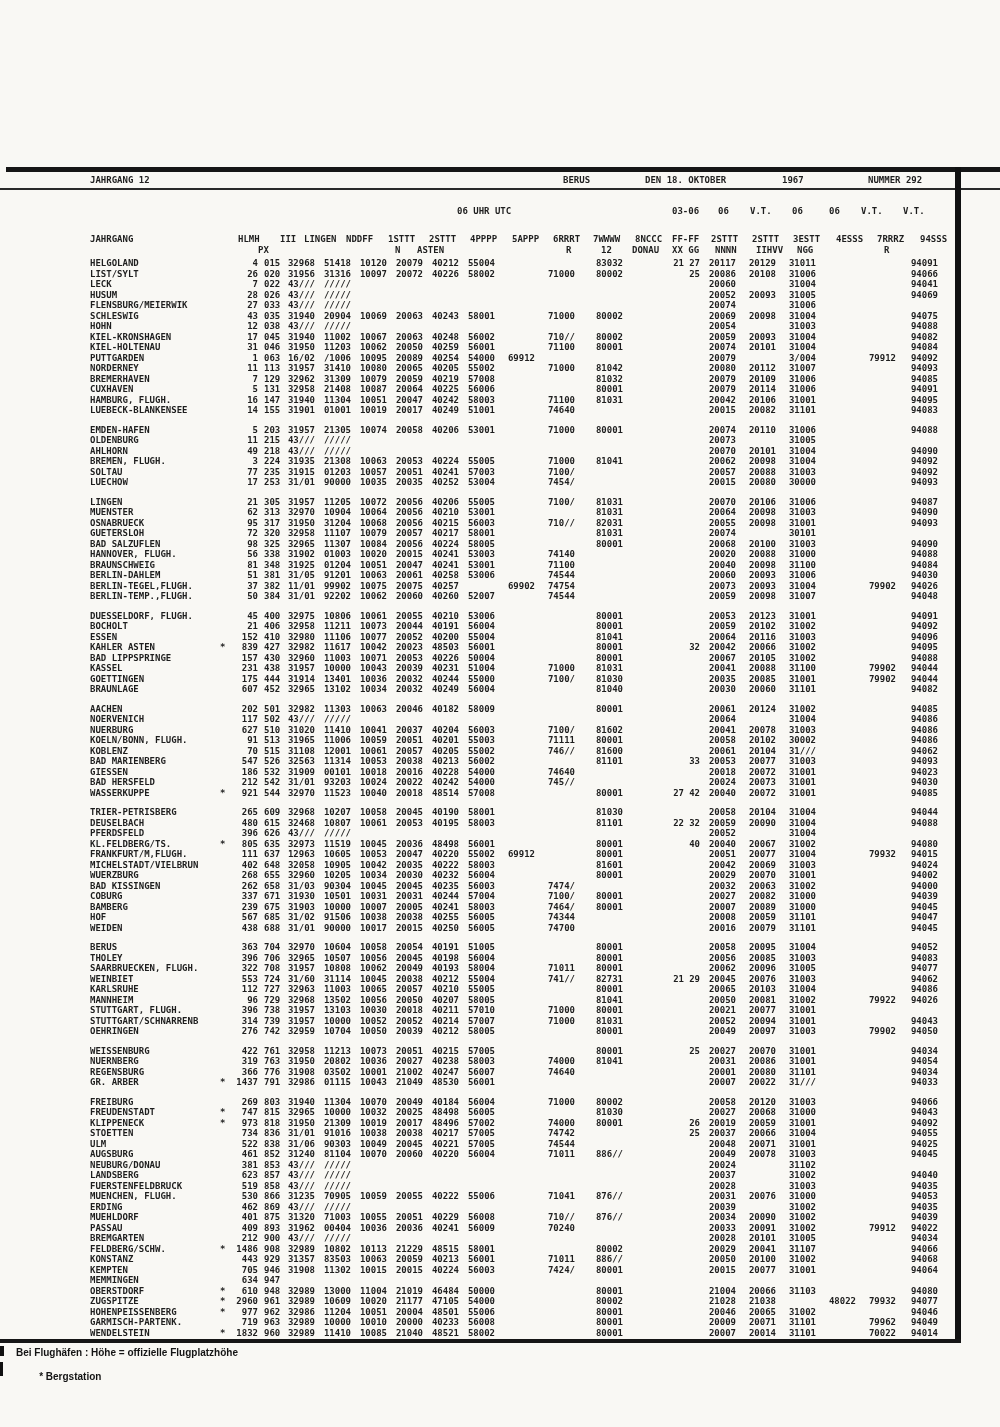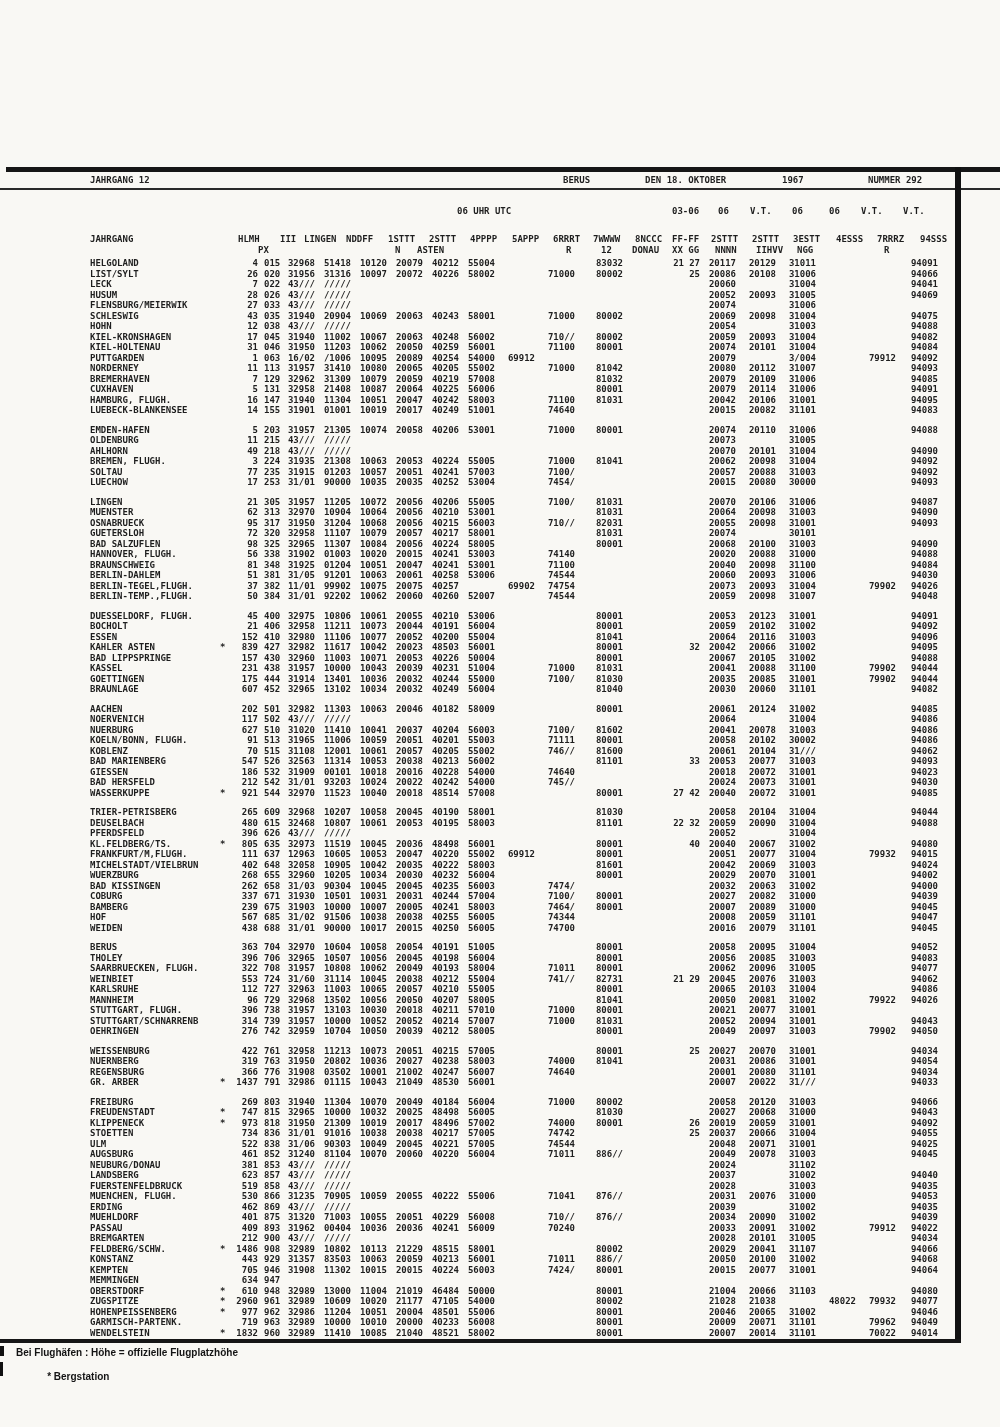--- a/index.html
+++ b/index.html
@@ -190,16 +190,16 @@
         <div class="trow"><span class="cs">MEMMINGEN</span><span class="cf"></span><span class="cell" style="width: 24px; margin-left: 0px;">634</span><span class="cell" style="width: 16px; margin-left: 6px;">947</span><span class="cell" style="width: 28px; margin-left: 7px;"></span><span class="cell" style="width: 28px; margin-left: 8px;"></span><span class="cell" style="width: 28px; margin-left: 8px;"></span><span class="cell" style="width: 28px; margin-left: 8px;"></span><span class="cell" style="width: 28px; margin-left: 8px;"></span><span class="cell" style="width: 28px; margin-left: 8px;"></span><span class="cell" style="width: 28px; margin-left: 12px;"></span><span class="cell" style="width: 28px; margin-left: 12px;"></span><span class="cell" style="width: 28px; margin-left: 20px;"></span><span class="cell" style="width: 12px; margin-left: 49px;"></span><span class="cell" style="width: 12px; margin-left: 4px;"></span><span class="cell" style="width: 28px; margin-left: 8px;"></span><span class="cell" style="width: 28px; margin-left: 12px;"></span><span class="cell" style="width: 28px; margin-left: 12px;"></span><span class="cell" style="width: 28px; margin-left: 12px;"></span><span class="cell" style="width: 28px; margin-left: 12px;"></span><span class="cell" style="width: 28px; margin-left: 14px;"></span></div>
         <div class="trow"><span class="cs">OBERSTDORF</span><span class="cf">*</span><span class="cell" style="width: 24px; margin-left: 0px;">610</span><span class="cell" style="width: 16px; margin-left: 6px;">948</span><span class="cell" style="width: 28px; margin-left: 7px;">32989</span><span class="cell" style="width: 28px; margin-left: 8px;">13000</span><span class="cell" style="width: 28px; margin-left: 8px;">11004</span><span class="cell" style="width: 28px; margin-left: 8px;">21019</span><span class="cell" style="width: 28px; margin-left: 8px;">46484</span><span class="cell" style="width: 28px; margin-left: 8px;">50000</span><span class="cell" style="width: 28px; margin-left: 12px;"></span><span class="cell" style="width: 28px; margin-left: 12px;"></span><span class="cell" style="width: 28px; margin-left: 20px;">80001</span><span class="cell" style="width: 12px; margin-left: 49px;"></span><span class="cell" style="width: 12px; margin-left: 4px;"></span><span class="cell" style="width: 28px; margin-left: 8px;">21004</span><span class="cell" style="width: 28px; margin-left: 12px;">20066</span><span class="cell" style="width: 28px; margin-left: 12px;">31103</span><span class="cell" style="width: 28px; margin-left: 12px;"></span><span class="cell" style="width: 28px; margin-left: 12px;"></span><span class="cell" style="width: 28px; margin-left: 14px;">94080</span></div>
         <div class="trow"><span class="cs">ZUGSPITZE</span><span class="cf">*</span><span class="cell" style="width: 24px; margin-left: 0px;">2960</span><span class="cell" style="width: 16px; margin-left: 6px;">961</span><span class="cell" style="width: 28px; margin-left: 7px;">32989</span><span class="cell" style="width: 28px; margin-left: 8px;">10609</span><span class="cell" style="width: 28px; margin-left: 8px;">10020</span><span class="cell" style="width: 28px; margin-left: 8px;">21177</span><span class="cell" style="width: 28px; margin-left: 8px;">47105</span><span class="cell" style="width: 28px; margin-left: 8px;">54000</span><span class="cell" style="width: 28px; margin-left: 12px;"></span><span class="cell" style="width: 28px; margin-left: 12px;"></span><span class="cell" style="width: 28px; margin-left: 20px;">80002</span><span class="cell" style="width: 12px; margin-left: 49px;"></span><span class="cell" style="width: 12px; margin-left: 4px;"></span><span class="cell" style="width: 28px; margin-left: 8px;">21028</span><span class="cell" style="width: 28px; margin-left: 12px;">21038</span><span class="cell" style="width: 28px; margin-left: 12px;"></span><span class="cell" style="width: 28px; margin-left: 12px;">48022</span><span class="cell" style="width: 28px; margin-left: 12px;">79932</span><span class="cell" style="width: 28px; margin-left: 14px;">94077</span></div>
         <div class="trow"><span class="cs">HOHENPEISSENBERG</span><span class="cf">*</span><span class="cell" style="width: 24px; margin-left: 0px;">977</span><span class="cell" style="width: 16px; margin-left: 6px;">962</span><span class="cell" style="width: 28px; margin-left: 7px;">32986</span><span class="cell" style="width: 28px; margin-left: 8px;">11204</span><span class="cell" style="width: 28px; margin-left: 8px;">10051</span><span class="cell" style="width: 28px; margin-left: 8px;">20004</span><span class="cell" style="width: 28px; margin-left: 8px;">48501</span><span class="cell" style="width: 28px; margin-left: 8px;">55006</span><span class="cell" style="width: 28px; margin-left: 12px;"></span><span class="cell" style="width: 28px; margin-left: 12px;"></span><span class="cell" style="width: 28px; margin-left: 20px;">80001</span><span class="cell" style="width: 12px; margin-left: 49px;"></span><span class="cell" style="width: 12px; margin-left: 4px;"></span><span class="cell" style="width: 28px; margin-left: 8px;">20046</span><span class="cell" style="width: 28px; margin-left: 12px;">20065</span><span class="cell" style="width: 28px; margin-left: 12px;">31002</span><span class="cell" style="width: 28px; margin-left: 12px;"></span><span class="cell" style="width: 28px; margin-left: 12px;"></span><span class="cell" style="width: 28px; margin-left: 14px;">94046</span></div>
         <div class="trow"><span class="cs">GARMISCH-PARTENK.</span><span class="cf"></span><span class="cell" style="width: 24px; margin-left: 0px;">719</span><span class="cell" style="width: 16px; margin-left: 6px;">963</span><span class="cell" style="width: 28px; margin-left: 7px;">32989</span><span class="cell" style="width: 28px; margin-left: 8px;">10000</span><span class="cell" style="width: 28px; margin-left: 8px;">10010</span><span class="cell" style="width: 28px; margin-left: 8px;">20000</span><span class="cell" style="width: 28px; margin-left: 8px;">40233</span><span class="cell" style="width: 28px; margin-left: 8px;">56008</span><span class="cell" style="width: 28px; margin-left: 12px;"></span><span class="cell" style="width: 28px; margin-left: 12px;"></span><span class="cell" style="width: 28px; margin-left: 20px;">80001</span><span class="cell" style="width: 12px; margin-left: 49px;"></span><span class="cell" style="width: 12px; margin-left: 4px;"></span><span class="cell" style="width: 28px; margin-left: 8px;">20009</span><span class="cell" style="width: 28px; margin-left: 12px;">20071</span><span class="cell" style="width: 28px; margin-left: 12px;">31101</span><span class="cell" style="width: 28px; margin-left: 12px;"></span><span class="cell" style="width: 28px; margin-left: 12px;">79962</span><span class="cell" style="width: 28px; margin-left: 14px;">94049</span></div>
         <div class="trow"><span class="cs">WENDELSTEIN</span><span class="cf">*</span><span class="cell" style="width: 24px; margin-left: 0px;">1832</span><span class="cell" style="width: 16px; margin-left: 6px;">960</span><span class="cell" style="width: 28px; margin-left: 7px;">32989</span><span class="cell" style="width: 28px; margin-left: 8px;">11410</span><span class="cell" style="width: 28px; margin-left: 8px;">10085</span><span class="cell" style="width: 28px; margin-left: 8px;">21040</span><span class="cell" style="width: 28px; margin-left: 8px;">48521</span><span class="cell" style="width: 28px; margin-left: 8px;">58002</span><span class="cell" style="width: 28px; margin-left: 12px;"></span><span class="cell" style="width: 28px; margin-left: 12px;"></span><span class="cell" style="width: 28px; margin-left: 20px;">80001</span><span class="cell" style="width: 12px; margin-left: 49px;"></span><span class="cell" style="width: 12px; margin-left: 4px;"></span><span class="cell" style="width: 28px; margin-left: 8px;">20007</span><span class="cell" style="width: 28px; margin-left: 12px;">20014</span><span class="cell" style="width: 28px; margin-left: 12px;">31101</span><span class="cell" style="width: 28px; margin-left: 12px;"></span><span class="cell" style="width: 28px; margin-left: 12px;">70022</span><span class="cell" style="width: 28px; margin-left: 14px;">94014</span></div>
       </div>
     </div>
 
   <div class="fnote" style="left:16px;top:1347px;">Bei Flughäfen : Höhe = offizielle Flugplatzhöhe</div>
-  <div class="fnote" style="left:36px;top:1360px;">
+  <div class="fnote" style="left:28px;top:1360px;">
     <span>*</span>&nbsp;<span>Bergstation</span>
   </div>
 </div>
 
 </body></html>

